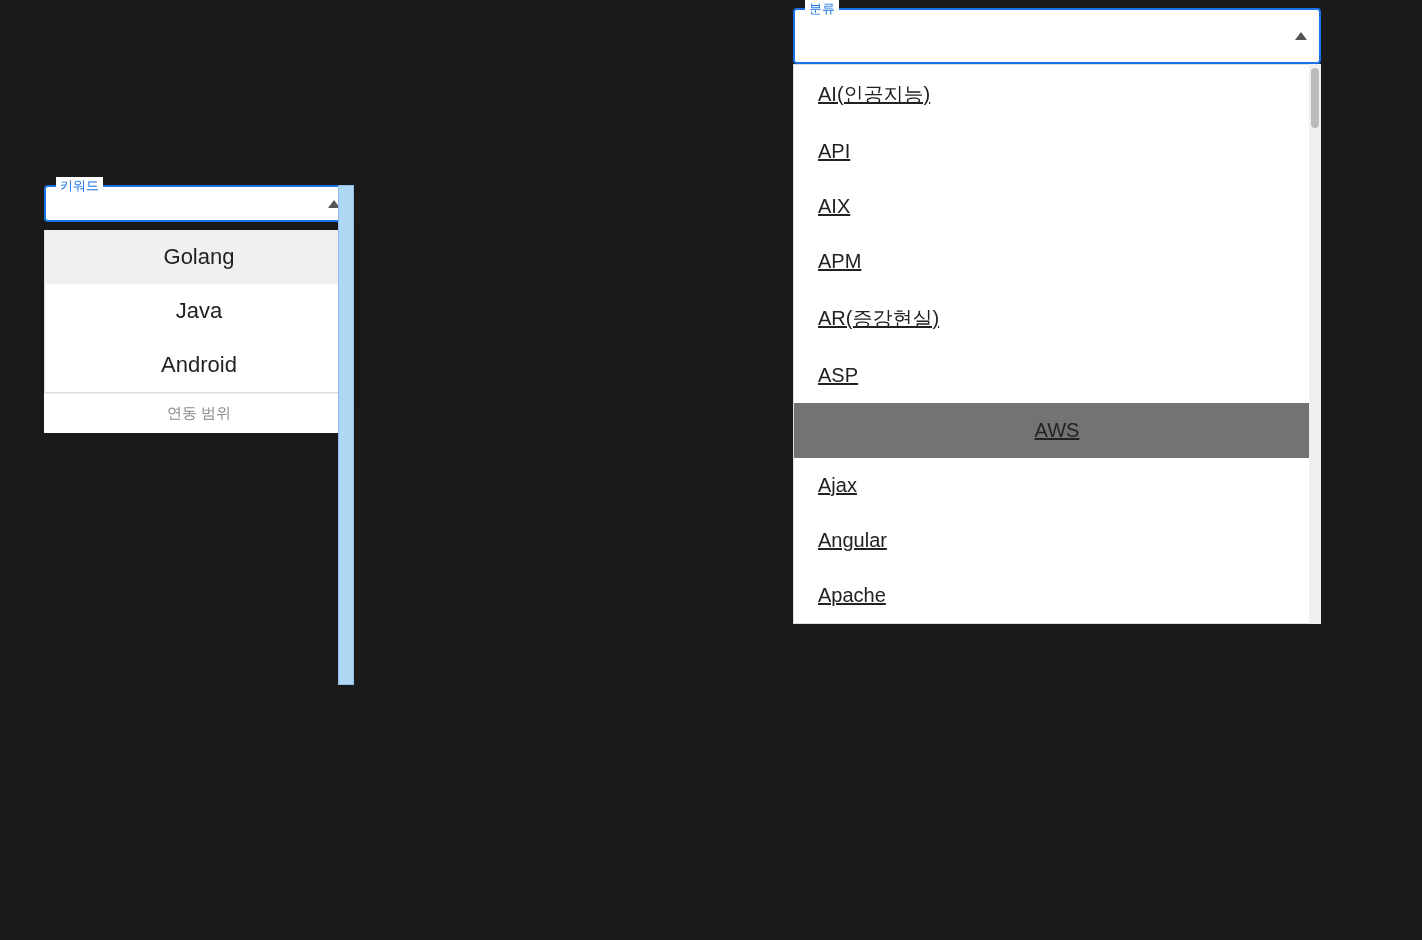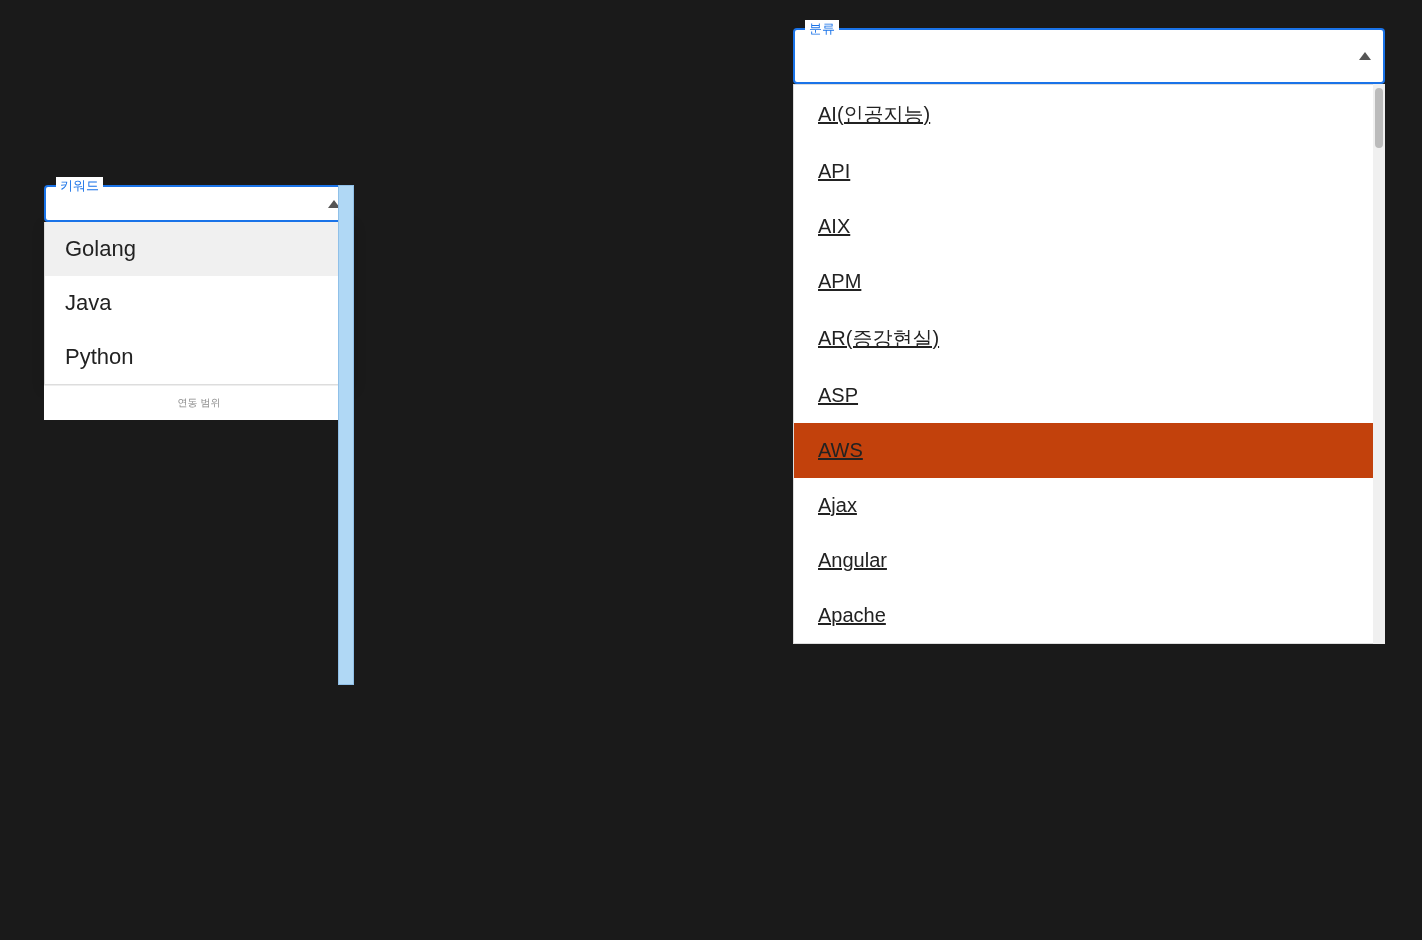--- a/index.html
+++ b/index.html
@@ -62,39 +62,40 @@
       border-right: 6px solid transparent;
       border-bottom: 8px solid #555;
       flex-shrink: 0;
       margin-left: 8px;
     }
 
     .dropdown-list {
       background: white;
       border: 1px solid #ddd;
       border-top: none;
-      margin-top: 0;
+      margin-top: 8px;
       box-shadow: 0 4px 12px rgba(0,0,0,0.15);
+      text-align: center;
     }
 
     .dropdown-item {
       padding: 14px 20px;
       font-size: 22px;
       cursor: pointer;
       color: #222;
       border-bottom: none;
     }
 
     .dropdown-item:first-child {
       background-color: #f0f0f0;
     }
 
     .bottom-label {
       color: #888;
-      font-size: 10px;
+      font-size: 15px;
       text-align: center;
       padding: 10px;
       border-top: 1px solid #eee;
       background: white;
     }
 
     
     .left-scroll {
       position: absolute;
       left: 338px;
@@ -102,22 +103,22 @@
       width: 16px;
       height: 500px;
       background: #b0d8f5;
       border: 1px solid #90c0e8;
     }
 
     
     .right-widget {
       position: absolute;
       left: 793px;
-      top: 28px;
-      width: 592px;
+      top: 8px;
+      width: 528px;
     }
 
     .right-widget .dropdown-field {
       height: 56px;
       border: 2px solid #1a73e8;
       border-radius: 4px;
     }
 
     .right-widget .dropdown-field input {
       font-size: 16px;
@@ -134,21 +135,22 @@
     .right-dropdown-item {
       padding: 16px 24px;
       font-size: 20px;
       cursor: pointer;
       color: #222;
       border-bottom: none;
       text-decoration: underline;
     }
 
     .right-dropdown-item.highlighted {
-      background-color: #c2410c;
+      background-color: #737373;
+      text-align: center;
     }
 
     
     .right-scrollbar {
       position: absolute;
       right: 0;
       top: 0;
       width: 12px;
       height: 100%;
       background: #f0f0f0;
@@ -173,21 +175,21 @@
 <div class="left-widget">
   <div class="dropdown-field">
     <span class="field-label">키워드</span>
     <input type="text" value="" style="">
     <div class="chevron-up"></div>
   </div>
   <div class="dropdown-list">
 
   <div class="dropdown-item" style="background-color: rgb(240, 240, 240);">Golang</div>
       <div class="dropdown-item">Java</div>
-      <div class="dropdown-item">Python</div>
+      <div class="dropdown-item">Android</div>
     </div>
   <div class="bottom-label">연동 범위</div>
 </div>
 
 <div class="left-scroll"></div>
 
 <div class="right-widget">
   <div class="dropdown-field">
     <span class="field-label">분류</span>
     <input type="text" value="" style="">

